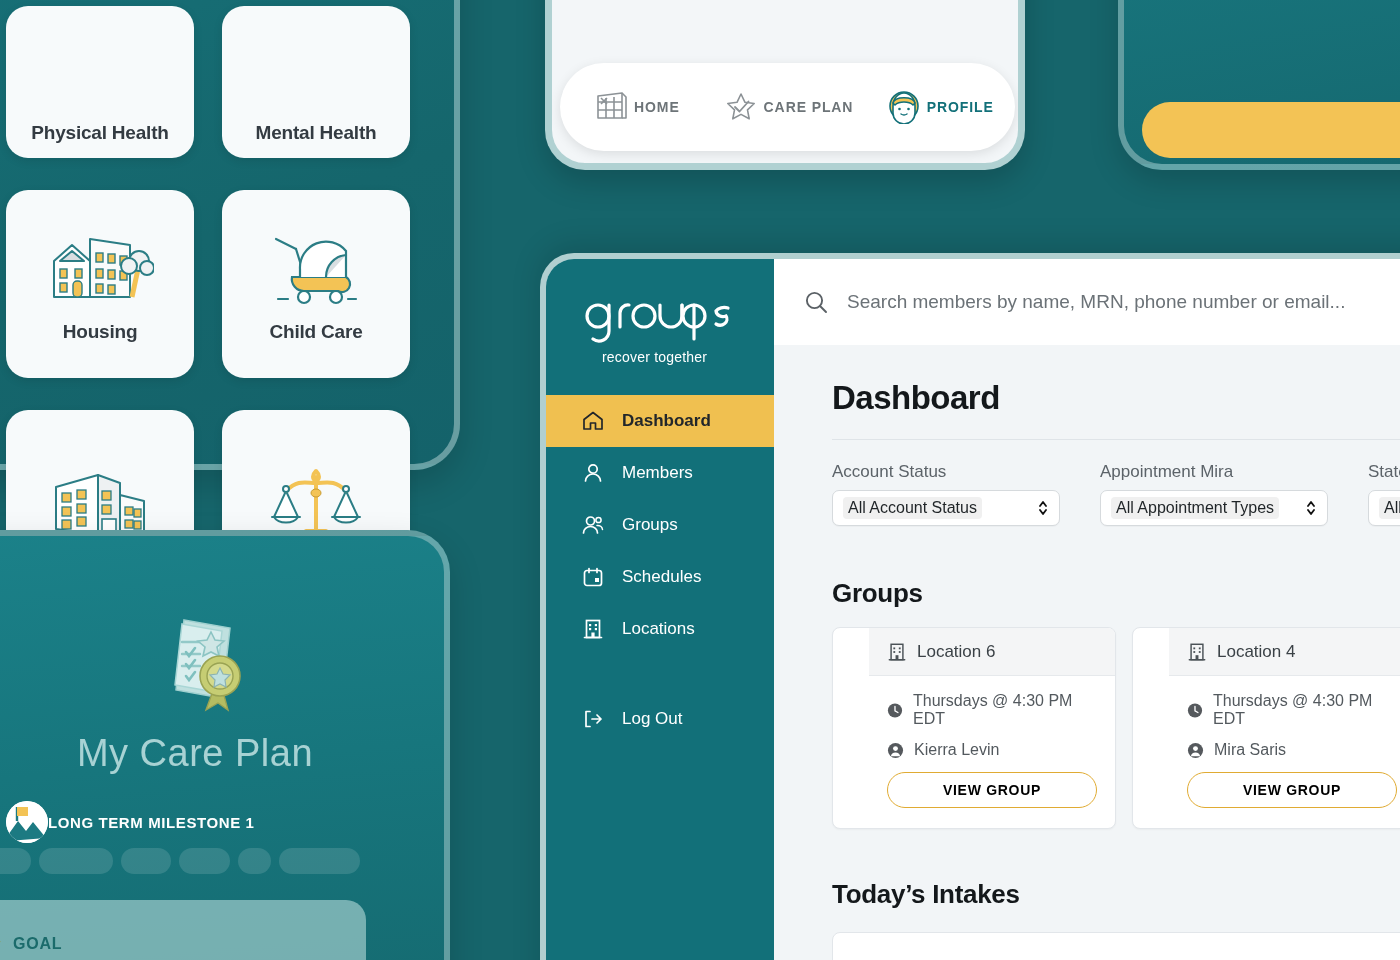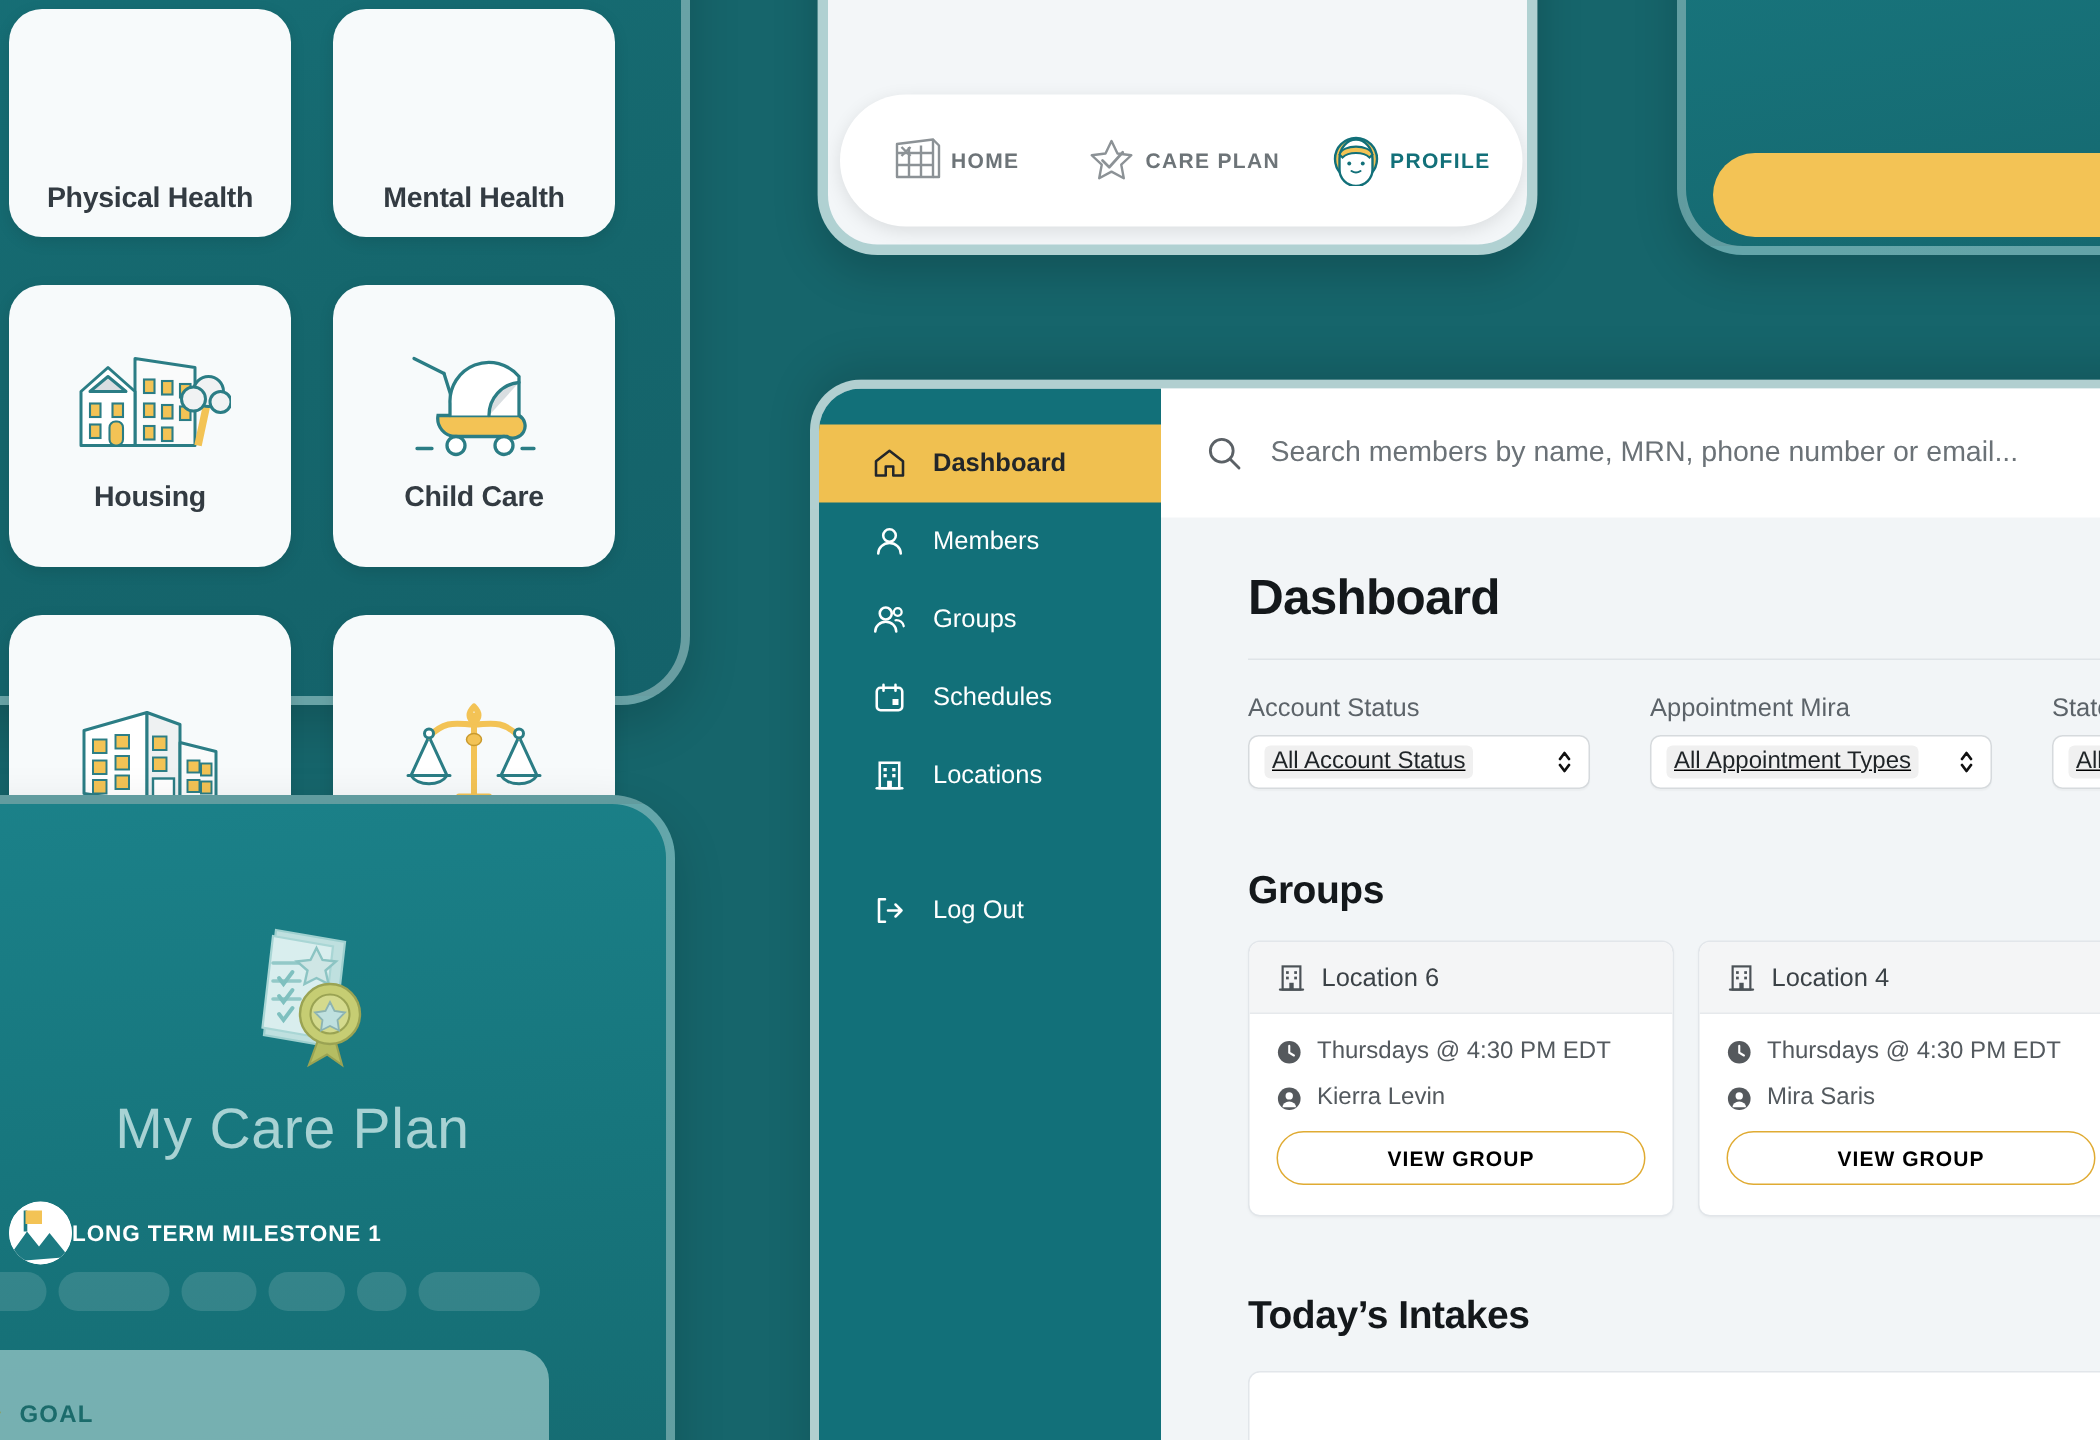--- a/index.html
+++ b/index.html
@@ -221,21 +221,20 @@
   .filter-select {
     position: relative;
     width: 228px; height: 36px;
     background: #ffffff;
     border: 1px solid #d6dadd;
     border-radius: 7px;
     display: flex; align-items: center;
     padding: 0 10px;
     box-shadow: 0 1px 1px rgba(0,0,0,0.03);
     cursor: pointer;
-    text-decoration: underline;
   }
   .filter-value {
     font-size: 16px; color: #1f2427;
     background: #f0f0f0; border-radius: 4px;
     padding: 2px 5px;
   }
   .filter-caret {
     position: absolute; right: 10px; top: 50%;
     transform: translateY(-50%);
     width: 12px; height: 18px;
@@ -248,20 +247,21 @@
   #group-cards {
     display: flex; gap: 16px; margin-top: 18px;
   }
   .group-card {
     width: 284px;
     background: #ffffff;
     border: 1px solid #e2e6ea;
     border-radius: 8px;
     overflow: hidden;
     box-shadow: 0 1px 2px rgba(0,0,0,0.04);
+    padding-left: 36px;
   }
   .gc-head {
     background: #f4f5f6;
     border-bottom: 1px solid #e6e9ec;
     height: 48px;
     display: flex; align-items: center; gap: 10px;
     padding-left: 18px;
   }
   .gc-head-label { font-size: 17px; color: #3b4247; }
   .gc-body { padding: 16px 18px 20px 18px; }
@@ -502,20 +502,36 @@
     </div>
   </div>
 
   <div id="next-panel">
     <button id="next-btn">NEXT</button>
   </div>
 
   <div id="dash-panel">
 
     <div id="sidebar">
+      <div id="logo-wrap">
+        <svg width="152" height="48" viewBox="0 0 152 48">
+          <g fill="none" stroke="#ffffff" stroke-width="3.2" stroke-linecap="round">
+            <circle cx="16" cy="21" r="11"></circle>
+            <path d="M27 10 v26 a10 10 0 0 1 -16 8"></path>
+            <path d="M38 32 v-14 a8 8 0 0 1 9 -8"></path>
+            <circle cx="62" cy="21" r="11"></circle>
+            <path d="M78 10 v11 a11 11 0 0 0 22 0 v-11"></path>
+            <path d="M100 10 v13"></path>
+            <circle cx="112" cy="21" r="11"></circle>
+            <path d="M112 10 v34"></path>
+            <path d="M146 13 a9 6 0 0 0 -12 3 a7 6 0 0 0 10 5 a7 6 0 0 1 -10 8"></path>
+          </g>
+        </svg>
+        <div id="logo-sub">recover together</div>
+      </div>
 
       <div class="nav-item active">
         <svg class="nav-ico" viewBox="0 0 22 22">
           <path d="M2 9.5 L11 2.5 L20 9.5 V19 H13.5 v-6 h-5 v6 H2 Z" fill="none" stroke="#22262a" stroke-width="1.7" stroke-linejoin="round"></path>
         </svg>
         <span>Dashboard</span>
       </div>
 
       <div class="nav-item">
         <svg class="nav-ico" viewBox="0 0 22 22">

